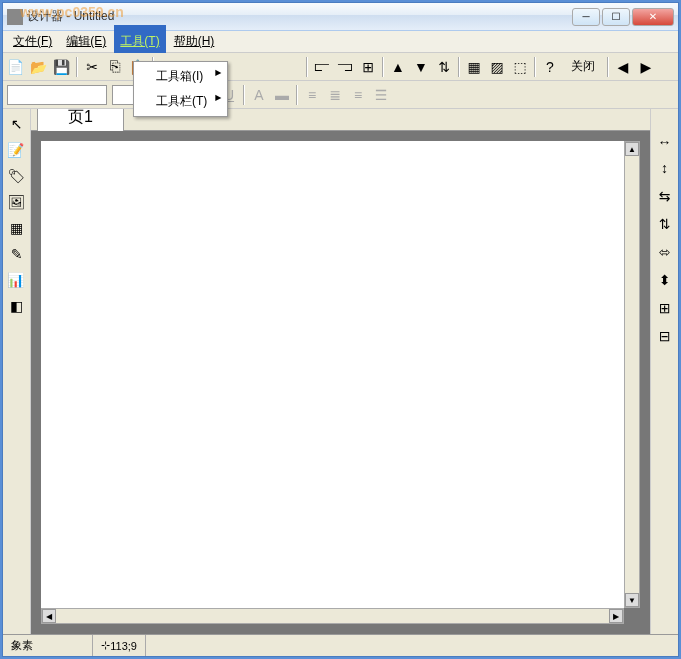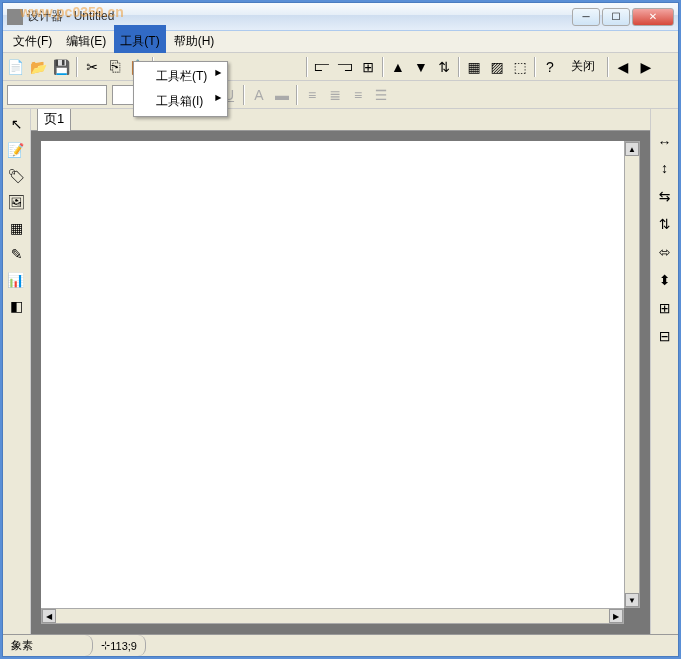--- a/index.html
+++ b/index.html
@@ -7,45 +7,45 @@
 .window { position: absolute; top: 2px; left: 2px; right: 2px; bottom: 2px; background: #ece9d8; border: 1px solid #4a7cc0; display: flex; flex-direction: column; }
 .titlebar { height: 28px; background: linear-gradient(to bottom, #f8fbfd 0%, #e5eef7 45%, #cfdef0 46%, #e5eef9 100%); border-bottom: 1px solid #aecaee; display: flex; align-items: center; padding: 0 4px; }
 .titlebar .app-icon { width: 16px; height: 16px; background: #888; margin-right: 4px; }
 .titlebar .title { flex: 1; color: #333; font-size: 12px; }
 .win-btns { display: flex; gap: 2px; }
 .win-btn { width: 28px; height: 18px; border: 1px solid #aaa; border-radius: 3px; display: flex; align-items: center; justify-content: center; font-size: 10px; cursor: pointer; }
 .win-min { background: linear-gradient(to bottom,#eef6fc,#cfe4f6); }
 .win-max { background: linear-gradient(to bottom,#eef6fc,#cfe4f6); }
 .win-close { background: linear-gradient(to bottom,#f3a5a1,#d6493b); color: #fff; width: 42px; }
 .menubar { height: 22px; background: #f2f0e6; display: flex; align-items: center; padding: 0 4px; border-bottom: 1px solid #ccc; gap: 2px; }
-.menu-item { padding: 8px 6px; cursor: pointer; }
-.menu-item.active { background: #316ac5; color: #000000; }
+.menu-item { padding: 8px 6px; cursor: pointer; text-decoration: underline; }
+.menu-item.active { background: #316ac5; color: #bef264; }
 .toolbar-row { height: 28px; background: #ece9d8; border-bottom: 1px solid #ccc; display: flex; align-items: center; padding: 0 2px; gap: 1px; }
 .tb-btn { width: 22px; height: 22px; display: flex; align-items: center; justify-content: center; cursor: pointer; border: 1px solid transparent; font-size: 14px; }
 .tb-sep { width: 2px; height: 20px; border-left: 1px solid #aaa; border-right: 1px solid #fff; margin: 0 2px; }
 .tb-text-btn { padding: 2px 8px; cursor: pointer; border: 1px solid transparent; }
 .font-box { width: 100px; height: 20px; border: 1px solid #999; background: #fff; margin: 0 2px; }
 .dropdown-menu { position: absolute; top: 58px; left: 130px; background: #fff; border: 1px solid #999; box-shadow: 2px 2px 3px rgba(0,0,0,0.3); z-index: 100; min-width: 90px; padding: 2px; }
 .dropdown-item { padding: 4px 18px 4px 20px; cursor: pointer; position: relative; white-space: nowrap; }
 .dropdown-item.has-sub::after { content: "▶"; position: absolute; right: 4px; font-size: 8px; }
 .main-area { flex: 1; display: flex; background: #ece9d8; overflow: hidden; }
 .left-toolbox { width: 28px; background: #ece9d8; border-right: 1px solid #ccc; display: flex; flex-direction: column; align-items: center; padding-top: 4px; gap: 4px; }
 .tool-btn { width: 22px; height: 22px; border: 1px solid transparent; cursor: pointer; display: flex; align-items: center; justify-content: center; font-size: 14px; }
 .center-area { flex: 1; display: flex; flex-direction: column; }
 .tab-strip { height: 22px; background: #ece9d8; display: flex; align-items: flex-end; padding-left: 6px; border-bottom: 1px solid #999; }
-.tab { padding: 3px 6px; background: #ece9d8; border: 1px solid #999; border-bottom: none; border-radius: 4px 4px 0 0; cursor: pointer; font-size: 13px; position: relative; top: 1px; background: #fff; text-align: right; }
+.tab { padding: 3px 30px; background: #ece9d8; border: 1px solid #999; border-bottom: none; border-radius: 4px 4px 0 0; cursor: pointer; font-size: 16px; position: relative; top: 1px; background: #fff; text-align: right; }
 .canvas-wrap { flex: 1; position: relative; background: #777; padding: 10px; overflow: hidden; }
 .canvas-scroll { position: absolute; inset: 10px 26px 26px 10px; background: #fff; overflow: hidden; }
 .dotted-canvas { width: 100%; height: 100%; background-image: radial-gradient(circle, #333 0.7px, transparent 0.7px); background-size: 4px 4px; background-color: #fff; }
 .scrollbar-v { position: absolute; right: 10px; top: 10px; bottom: 26px; width: 16px; background: #ece9d8; border: 1px solid #aaa; }
 .scrollbar-h { position: absolute; left: 10px; right: 26px; bottom: 10px; height: 16px; background: #ece9d8; border: 1px solid #aaa; }
 .sb-btn { width: 14px; height: 14px; background: #ddd; border: 1px solid #999; position: absolute; font-size: 8px; display: flex; align-items: center; justify-content: center; cursor: pointer; }
 .right-toolbox { width: 28px; background: #ece9d8; border-left: 1px solid #ccc; display: flex; flex-direction: column; align-items: center; padding-top: 20px; gap: 6px; }
 .statusbar { height: 22px; background: #ece9d8; border-top: 1px solid #999; display: flex; align-items: center; }
-.status-cell { border-right: 1px solid #aaa; padding: 0 8px; height: 100%; display: flex; align-items: center; font-size: 11px; border-radius: 8px; }
+.status-cell { border-right: 1px solid #aaa; padding: 0 8px; height: 100%; display: flex; align-items: center; font-size: 11px; }
 .status-cell.first { width: 90px; }
 .watermark { position: absolute; top: 10px; left: 20px; font-size: 22px; color: rgba(0,150,220,0.35); font-weight: bold; pointer-events: none; z-index: 200; }
 .watermark .sub { font-size: 14px; color: rgba(240,150,40,0.5); display: block; margin-top: -6px; }
 .disabled { color: #aaa; }
 </style>
 </head>
 <body>
 
 <div class="watermark">
   <span class="sub">www.pc0359.cn</span>
@@ -118,22 +118,22 @@
     <div class="tb-btn disabled">A</div>
     <div class="tb-btn disabled">▬</div>
     <div class="tb-sep"></div>
     <div class="tb-btn disabled">≡</div>
     <div class="tb-btn disabled">≣</div>
     <div class="tb-btn disabled">≡</div>
     <div class="tb-btn disabled">☰</div>
   </div>
 
   <div class="dropdown-menu">
+    <div class="dropdown-item has-sub">工具箱(I)</div>
     <div class="dropdown-item has-sub">工具栏(T)</div>
-    <div class="dropdown-item has-sub">工具箱(I)</div>
   </div>
 
   <div class="main-area">
     <div class="left-toolbox">
       <div class="tool-btn">↖</div>
       <div class="tool-btn">📝</div>
       <div class="tool-btn">🏷</div>
       <div class="tool-btn">🖼</div>
       <div class="tool-btn">▦</div>
       <div class="tool-btn">✎</div>

